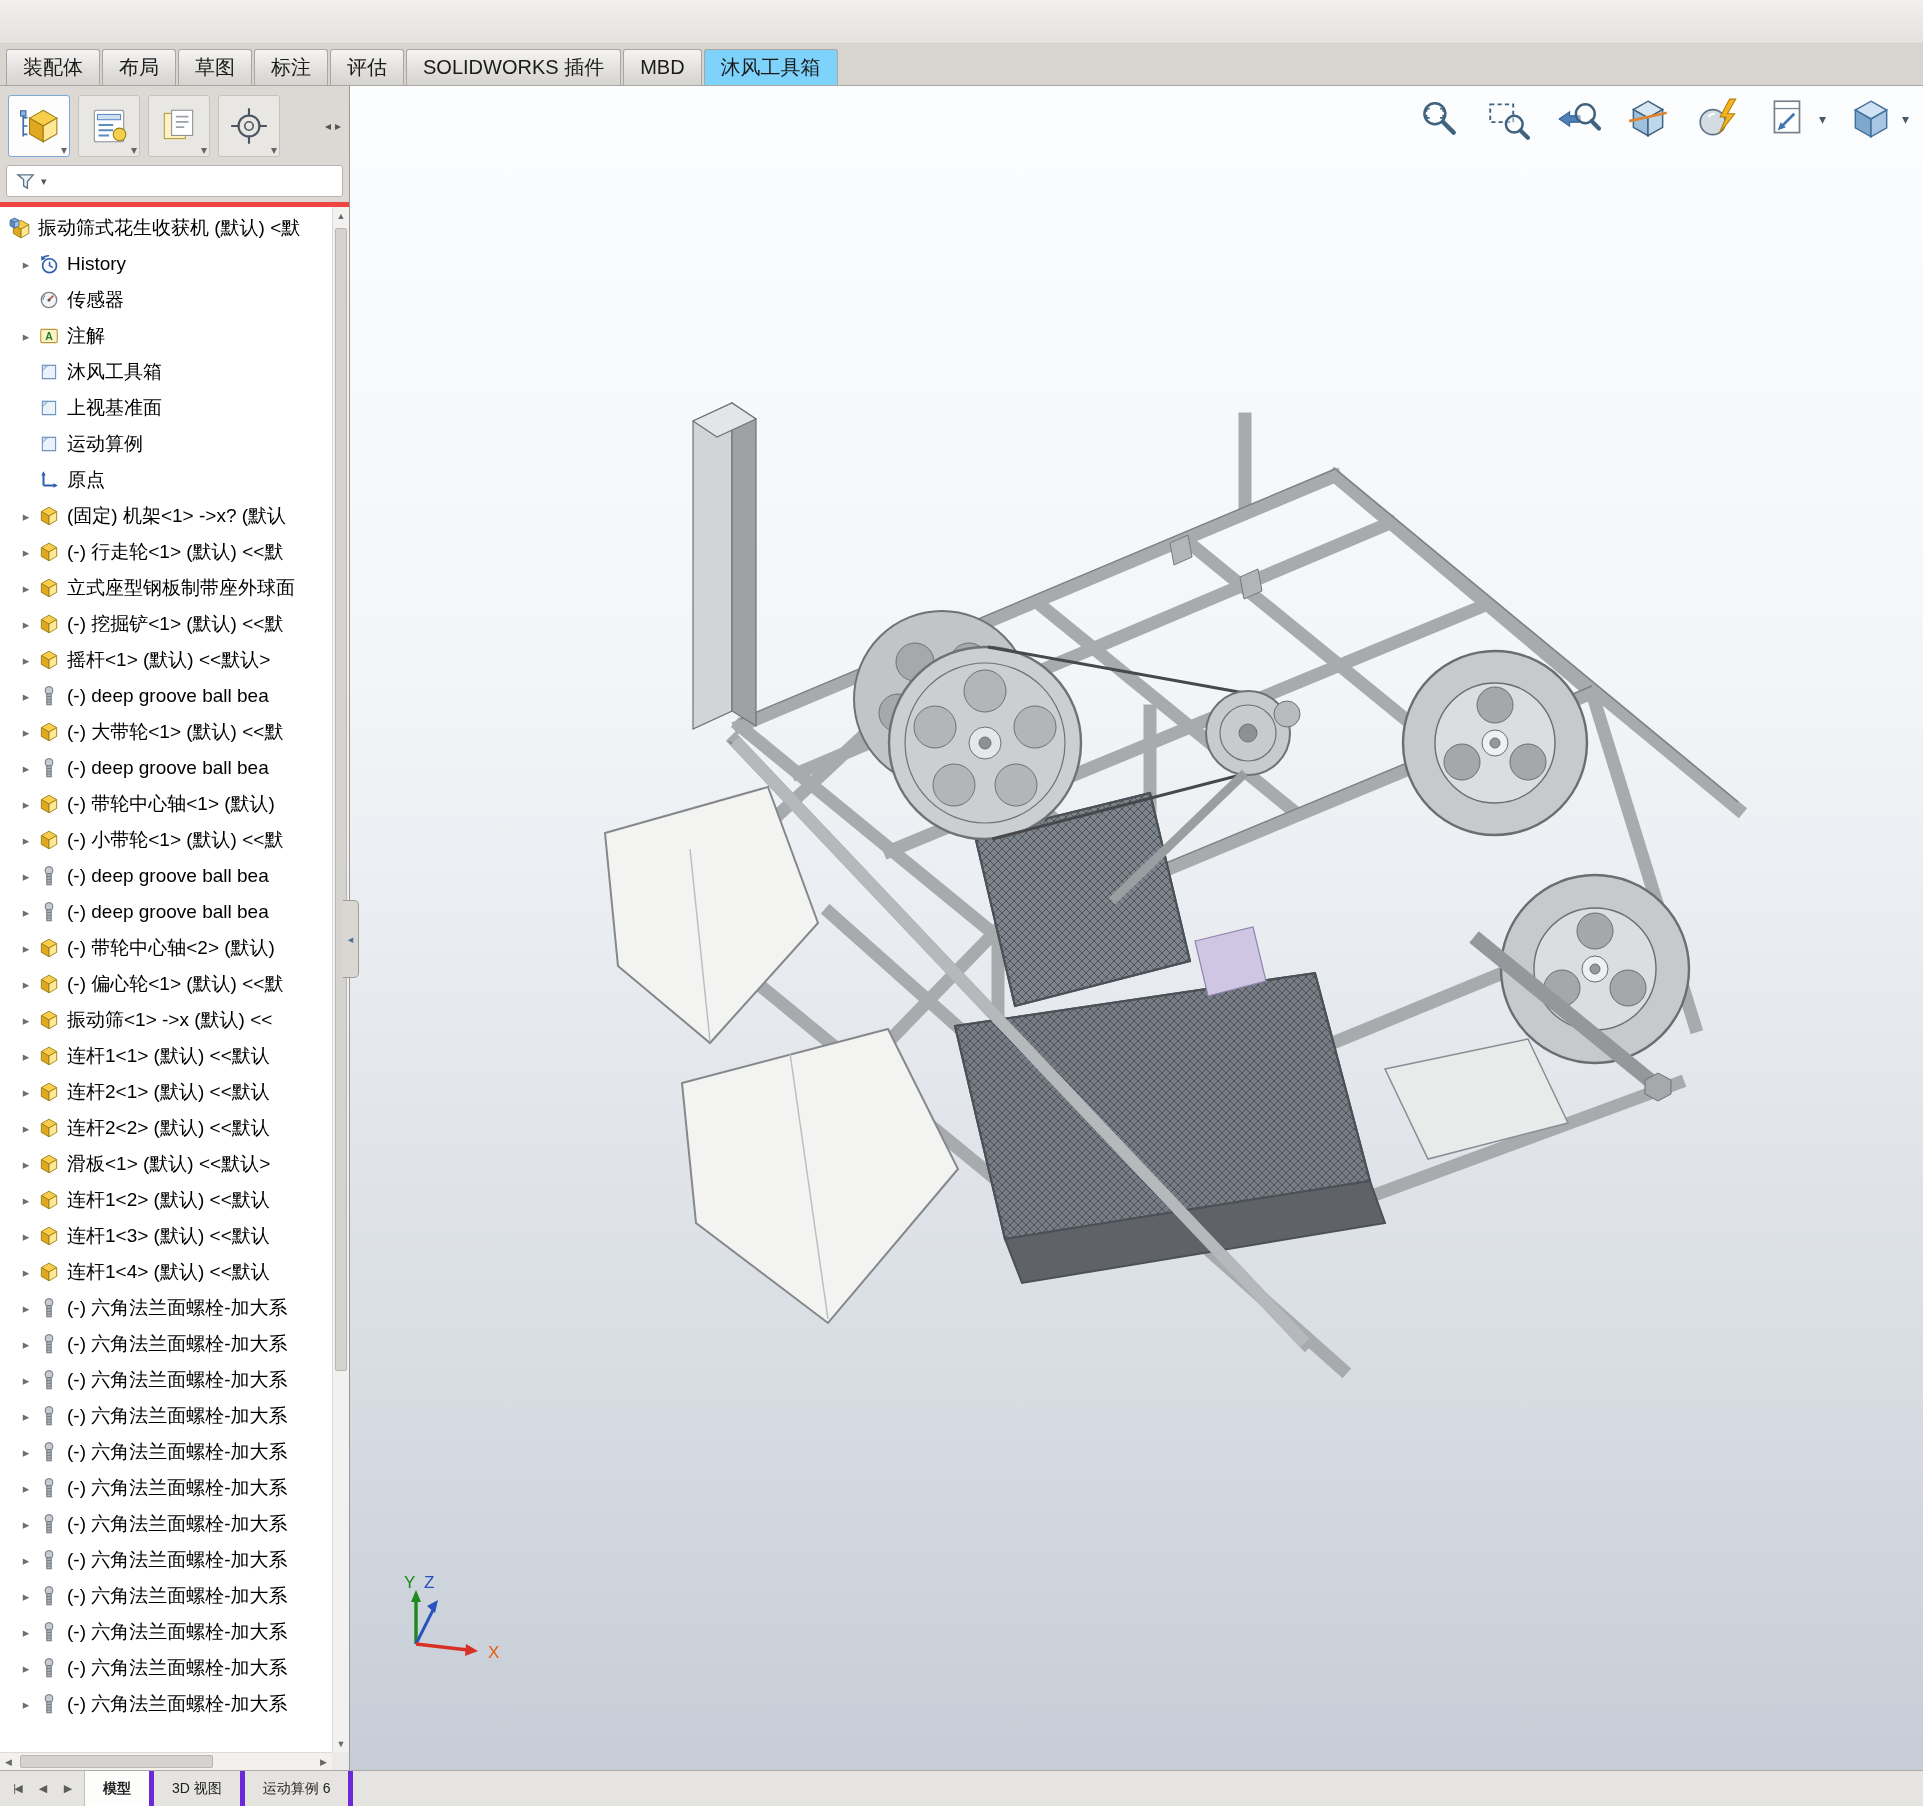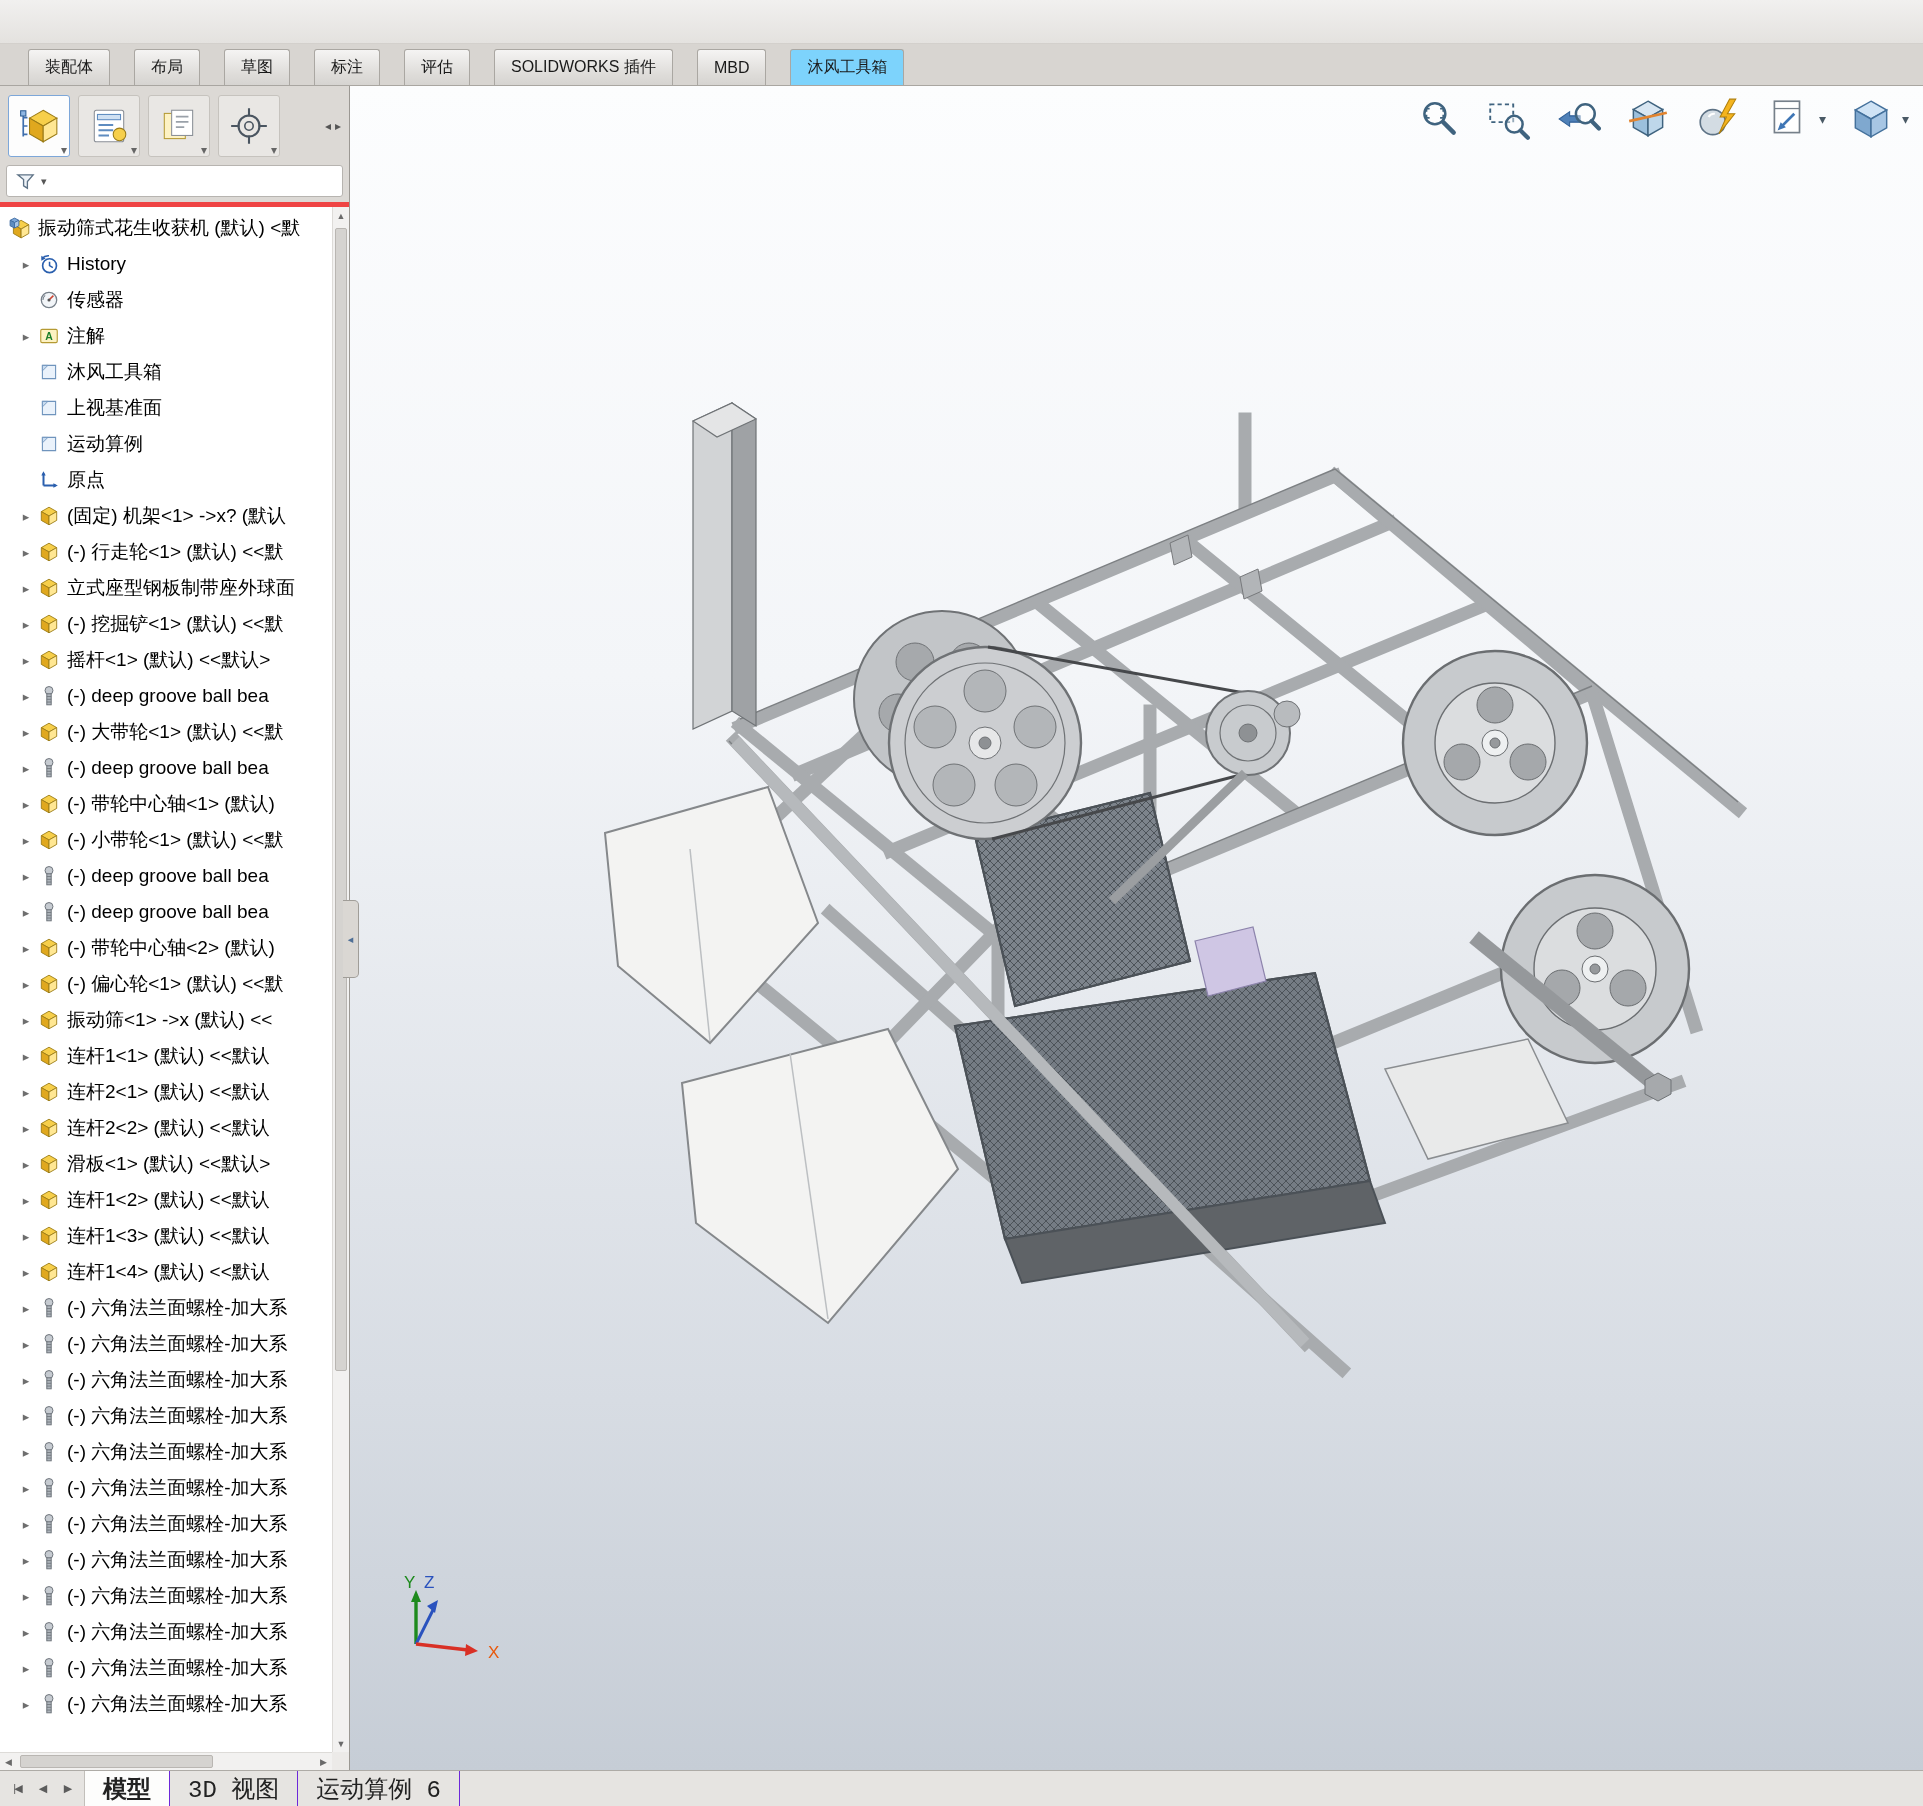--- a/index.html
+++ b/index.html
@@ -4,23 +4,23 @@
 <style>
   * { margin:0; padding:0; box-sizing:border-box; }
   html,body { width:1923px; height:1806px; overflow:hidden; }
   body { font-family:"Liberation Sans", sans-serif; background:#e4e2df; position:relative; color:#111; }
 
   
   .titlebar { position:absolute; left:0; top:0; width:100%; height:44px;
     background:linear-gradient(#f1f0ef,#e4e2df); border-bottom:1px solid #d3d0cc; }
   .tabrow { position:absolute; top:44px; left:0; width:100%; height:42px; background:#d8d5d1;
     border-bottom:1px solid #a9a6a1; display:flex; align-items:flex-end; padding-left:6px; }
-  .rtab { display:flex; align-items:center; height:36px; padding:12px 16px; font-size:16px; color:#1a1a1a;
+  .rtab { display:flex; align-items:center; height:36px; padding:12px 16px; font-size:20px; color:#1a1a1a;
     background:linear-gradient(#f5f4f3,#dedcd9 70%,#d6d4d1); border:1px solid #aaa7a2; border-bottom:none;
-    margin-right:2px; border-radius:3px 3px 0 0; cursor:default; white-space:nowrap;margin-left:22px; }
+    margin-right:2px; border-radius:3px 3px 0 0; cursor:default; white-space:nowrap; }
   .rtab.active { background:#7dd3fc; }
 
   
   .main { position:absolute; top:86px; bottom:36px; left:0; right:0; display:flex; }
 
   
   .sidepanel { width:350px; display:flex; flex-direction:column; background:#dcd9d5; border-right:1px solid #9b9893; }
   .panel-toolbar { height:76px; display:flex; align-items:center; padding:6px 4px 2px 8px; gap:8px; }
   .ptab { width:62px; height:62px; background:#e9e7e4; border:1px solid #c6c3be; border-radius:3px;
     display:flex; align-items:center; justify-content:center; position:relative; }
@@ -72,22 +72,22 @@
   .splitter-handle { position:absolute; left:343px; top:900px; width:16px; height:78px; background:#dad7d3;
     border:1px solid #a09d98; border-left:none; border-radius:0 5px 5px 0; display:flex; align-items:center;
     justify-content:center; font-size:11px; color:#4f6f96; z-index:6; }
 
   
   .statusbar { position:absolute; left:0; bottom:0; width:100%; height:36px; background:#e6e4e1;
     border-top:1px solid #aeaba6; display:flex; align-items:stretch; }
   .nav-btns { display:flex; align-items:center; padding:0 6px; gap:3px; border-right:1px solid #c2bfba; }
   .nav-btn { min-width:22px; height:26px; display:flex; align-items:center; justify-content:center;
     font-size:11px; color:#5c5c5c; letter-spacing:-2px; }
-  .stab { display:flex; align-items:center; padding:0 18px; font-size:24px; color:#222;
-    border-right:1px solid #6d28d9; cursor:default;font-family:Liberation Mono, monospace; }
+  .stab { display:flex; align-items:center; padding:0 18px; font-size:14px; color:#222;
+    border-right:5px solid #6d28d9; cursor:default; }
   .stab.active { background:#fdfdfc; font-weight:bold; }
 </style>
 </head>
 <body>
 
 <div class="titlebar"></div>
 <div class="tabrow">
     <div class="rtab">装配体</div>
     <div class="rtab">布局</div>
     <div class="rtab">草图</div>

